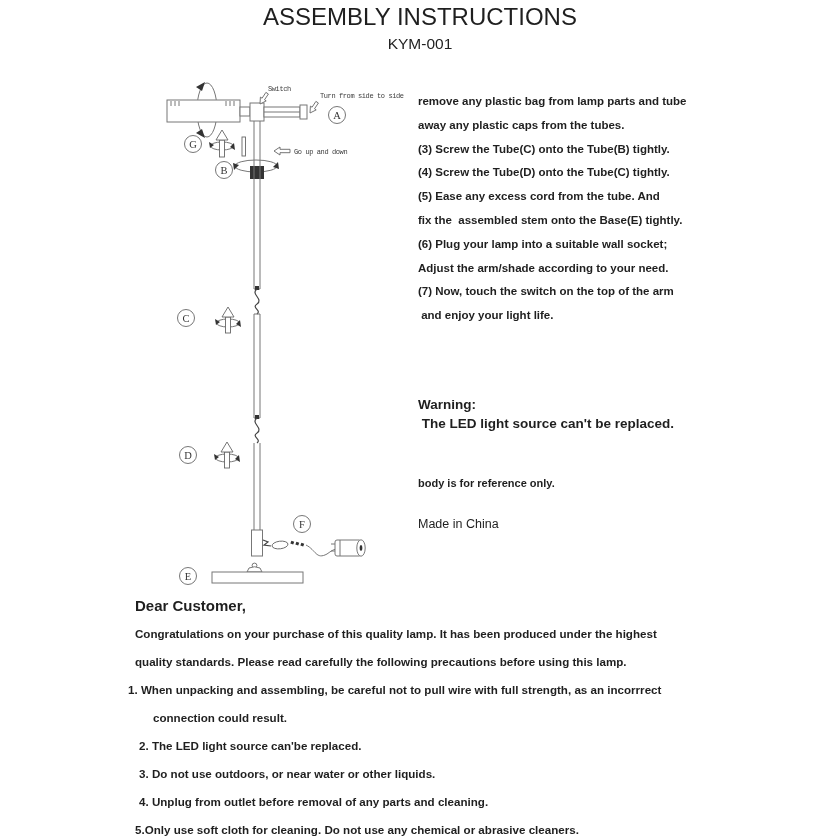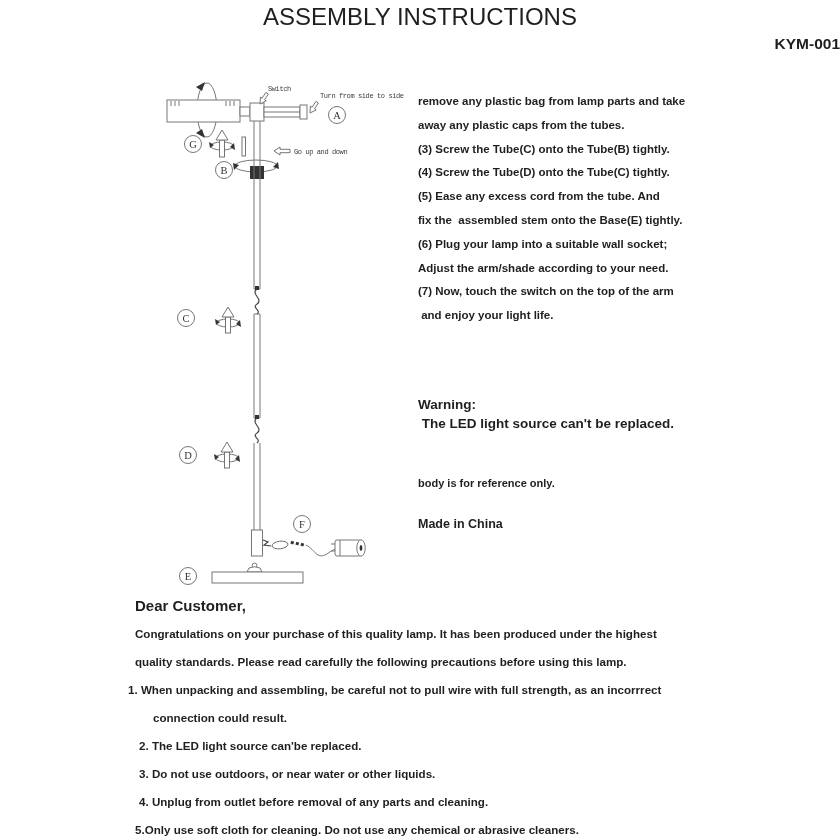--- a/index.html
+++ b/index.html
@@ -2,29 +2,29 @@
 <html><head>
 <meta charset="utf-8">
 <style>
   html,body{margin:0;padding:0;}
   body{
     width:840px;height:840px;background:#ffffff;position:relative;
     font-family:"Liberation Sans", sans-serif;color:#1f1f1f;overflow:hidden;
   }
   .abs{position:absolute;}
   .title{top:3px;left:0;width:100%;text-align:center;font-size:24px;font-weight:normal;letter-spacing:0px;}
-  .model{top:35px;left:0;width:100%;text-align:right;font-size:15.5px;font-weight:bold;}
+  .model{top:35px;left:0;width:100%;text-align:center;font-size:15.5px;font-weight:normal;}
   .instr{left:418px;top:90px;width:308px;font-weight:bold;font-size:11.5px;}
   .instr .line{line-height:23.8px;white-space:pre-wrap;}
   .warning{left:418px;top:393px;font-weight:bold;}
   .warning .h{font-size:13.5px;line-height:23px;}
   .warning .b{font-size:13.5px;white-space:pre-wrap;}
   .note{left:418px;top:474px;font-weight:bold;font-size:11px;}
   .note .line{line-height:19.5px;white-space:pre-wrap;}
-  .origin{left:418px;top:517px;font-weight:bold;font-size:12.5px;}
+  .origin{left:418px;top:517px;font-weight:normal;font-size:12.5px;}
   .customer{left:135px;top:592px;width:606px;font-weight:bold;font-size:11.6px;}
   .customer .line{line-height:28px;white-space:pre-wrap;}
   .customer .salutation{font-size:15px;}
   .p-first{margin-left:-7px;}
   .p-cont{margin-left:18px;}
   .p-mid{margin-left:4px;}
   .diagram{left:150px;top:80px;}
   svg .ln{fill:none;stroke:#777;stroke-width:1;}
   svg .lnd{fill:none;stroke:#444;stroke-width:1.2;}
   svg .box{fill:#ffffff;stroke:#777;stroke-width:1;}
@@ -172,21 +172,21 @@
     <text class="part" x="38" y="500">E</text>
   </g>
   <g>
     <circle class="hollow" cx="104.5" cy="485.5" r="2.4"></circle>
     <path class="box" d="M97,492 L99,488 Q104.5,485.5 110,488 L112,492 Z"></path>
     <rect class="box" x="62" y="492" width="91" height="11"></rect>
   </g>
 </svg>
 
 <div class="abs instr">
-  <div class="line">remove any plastic bag from lamp parts and take</div>
+  <div class="line">remove any plastic bag from lamp parts and tube</div>
   <div class="line">away any plastic caps from the tubes.</div>
   <div class="line">(3) Screw the Tube(C) onto the Tube(B) tightly.</div>
   <div class="line">(4) Screw the Tube(D) onto the Tube(C) tightly.</div>
   <div class="line">(5) Ease any excess cord from the tube. And</div>
   <div class="line">fix the  assembled stem onto the Base(E) tightly.</div>
   <div class="line">(6) Plug your lamp into a suitable wall socket;</div>
   <div class="line">Adjust the arm/shade according to your need.</div>
   <div class="line">(7) Now, touch the switch on the top of the arm</div>
   <div class="line"> and enjoy your light life.</div>
 </div>

